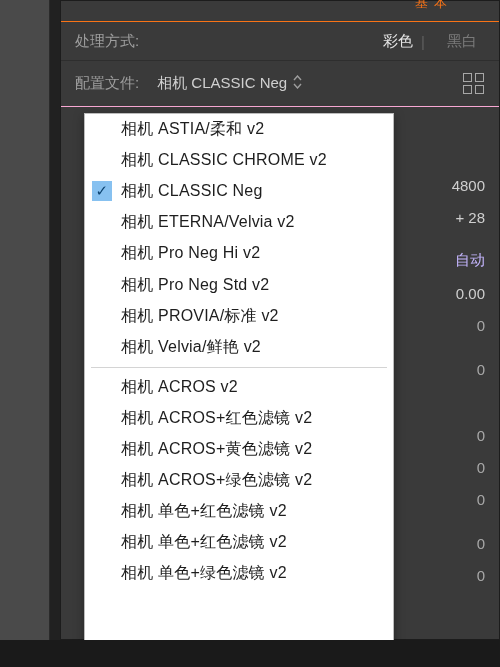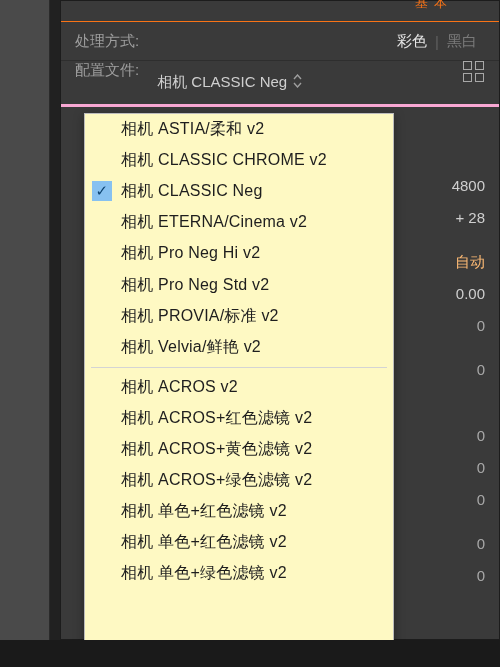--- a/index.html
+++ b/index.html
@@ -42,29 +42,30 @@
   .row {
     display: flex;
     align-items: center;
     height: 40px;
     padding: 0 14px;
     border-bottom: 1px solid #2e2e2e;
   }
   .row.treatment { margin-top: 6px; border-top: 1px solid #f97316; }
   .label { color: #9e9e9e; font-size: 15px; }
   .spacer { flex: 1; }
-  .opt { color: #d8d8d8; padding: 0 8px; }
+  .opt { color: #d8d8d8; padding: 0 8px; margin-left: 14px; }
   .opt.sel { color: #e6e6e6; }
   .divider { color: #606060; }
 
   .profile-row {
     display: flex;
+    align-items: center;
     height: 46px;
     padding: 0 14px;
-    border-bottom: 3px solid #f9a8d4;
+    border-bottom: 1px solid #f9a8d4;
   }
   .dropdown-button {
     display: flex;
     align-items: center;
     gap: 6px;
     color: #cfcfcf;
     font-size: 15px;
     margin-left: 18px;
     cursor: pointer;
   }
@@ -91,31 +92,31 @@
     right: 14px;
     top: 168px;
     text-align: right;
     color: #cfcfcf;
     font-size: 15px;
     line-height: 1;
   }
   .side-values .v { height: 32px; display:flex; align-items:center; justify-content:flex-end; }
   .side-values .gap { height: 12px; }
   .side-values .plus { color: #cfcfcf; }
-  .side-values .auto { color: #fdba74; }
+  .side-values .auto { color: #c4b5fd; font-family: Liberation Mono, monospace; }
   .side-values .zero2 { color: #cfcfcf; }
   .side-values .zero { color: #a8a8a8; }
 
   .dropdown-menu {
     position: absolute;
     left: 84px;
     top: 113px;
     width: 310px;
     height: 554px;
-    background: #fef9c3;
+    background: #ffffff;
     border: 1px solid #bcbcbc;
     box-shadow: 0 3px 10px rgba(0,0,0,0.35);
     overflow: hidden;
   }
   .menu-item {
     display: flex;
     align-items: center;
     height: 31.1px;
     padding: 0 10px 0 36px;
     position: relative;
@@ -210,21 +211,21 @@
         <span>相机 ASTIA/柔和 v2</span>
       </div>
       <div class="menu-item">
         <span>相机 CLASSIC CHROME v2</span>
       </div>
       <div class="menu-item selected">
         <span class="check">✓</span>
         <span>相机 CLASSIC Neg</span>
       </div>
       <div class="menu-item">
-        <span>相机 ETERNA/Cinema v2</span>
+        <span>相机 ETERNA/Velvia v2</span>
       </div>
       <div class="menu-item">
         <span>相机 Pro Neg Hi v2</span>
       </div>
       <div class="menu-item">
         <span>相机 Pro Neg Std v2</span>
       </div>
       <div class="menu-item">
         <span>相机 PROVIA/标准 v2</span>
       </div>

